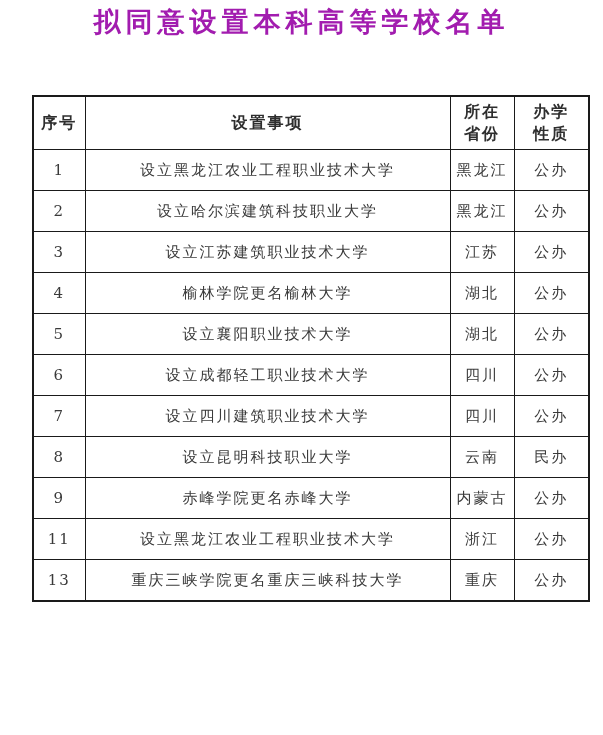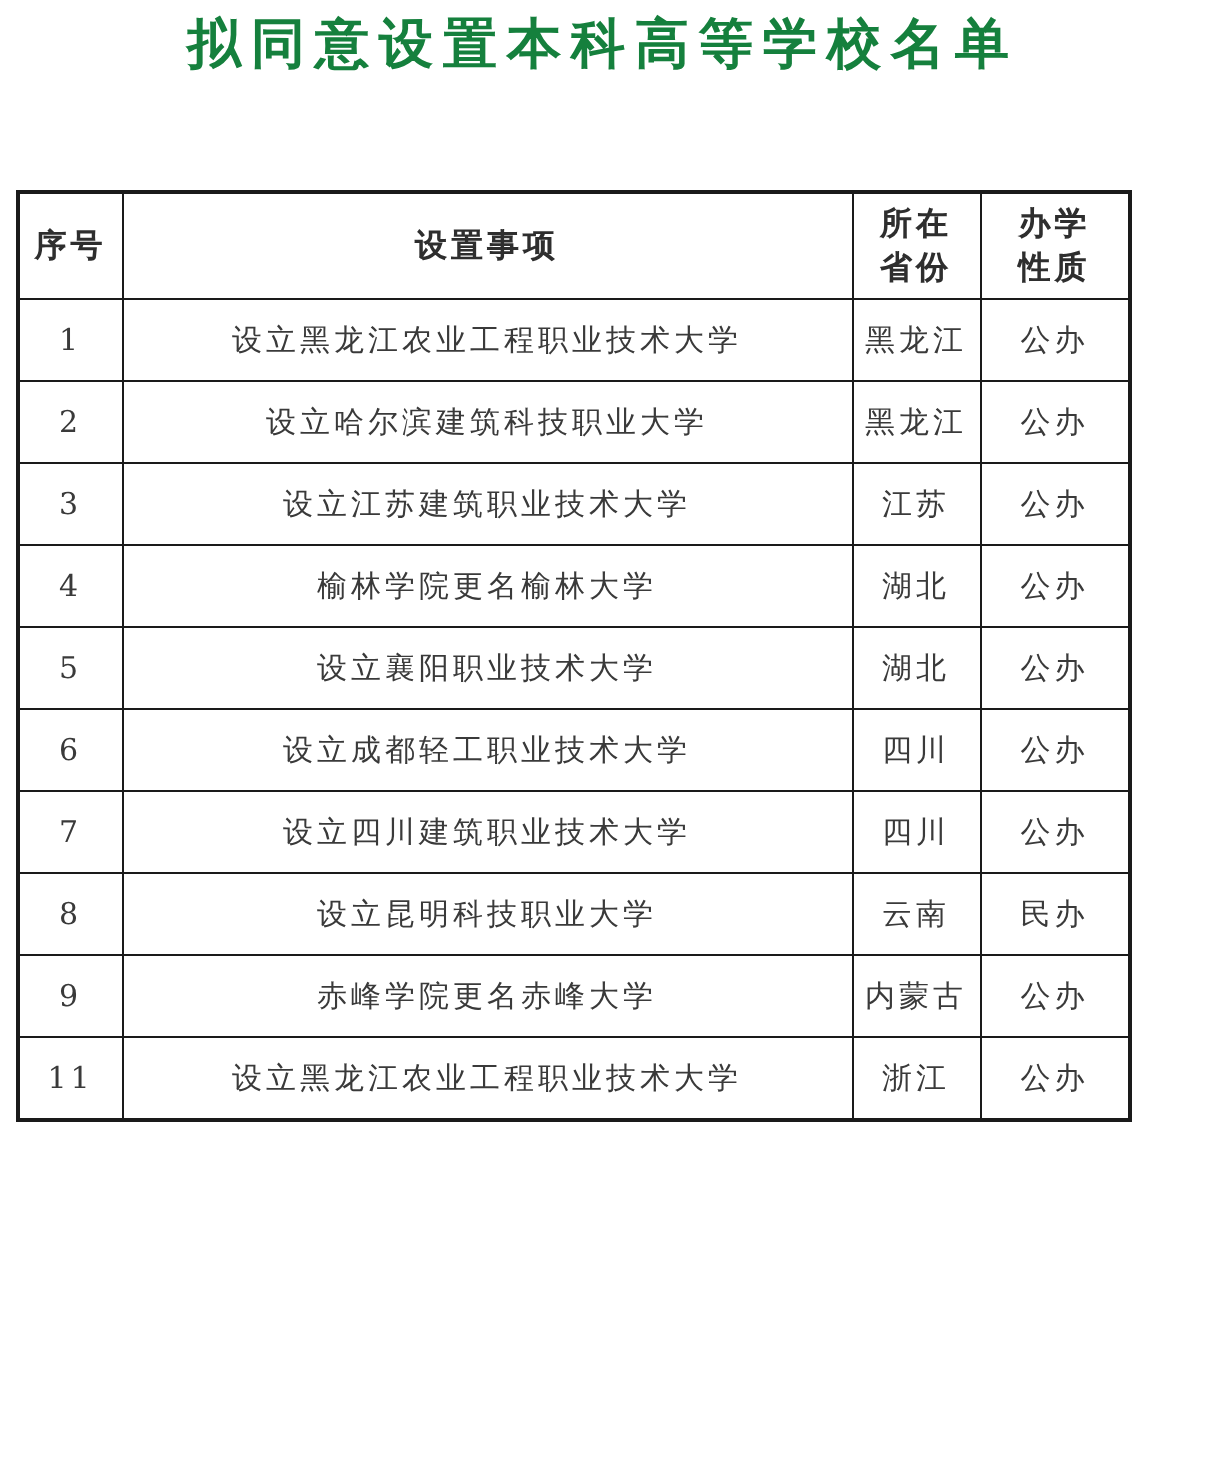--- a/index.html
+++ b/index.html
@@ -19,26 +19,26 @@
     position: absolute;
     top: 4px;
     left: 0;
     width: 603px;
     margin: 0;
     text-align: center;
     font-family: "DejaVu Serif", serif;
     font-size: 27px;
     font-weight: bold;
     letter-spacing: 5px;
-    color: #15803d;
+    color: #a21caf;
     white-space: nowrap;
   }
   table.schools {
     position: absolute;
-    left: 8px;
+    left: 32px;
     top: 95px;
     width: 556px;
     border-collapse: collapse;
     table-layout: fixed;
     border: 2px solid #1a1a1a;
   }
   table.schools th,
   table.schools td {
     border: 1px solid #1a1a1a;
     font-family: "DejaVu Serif", serif;
@@ -162,14 +162,20 @@
     <td class="c-item">赤峰学院更名赤峰大学</td>
     <td class="c-prov">内蒙古</td>
     <td class="c-type">公办</td>
   </tr>
       <tr>
     <td class="c-no">11</td>
     <td class="c-item">设立黑龙江农业工程职业技术大学</td>
     <td class="c-prov">浙江</td>
     <td class="c-type">公办</td>
   </tr>
+      <tr>
+    <td class="c-no">13</td>
+    <td class="c-item">重庆三峡学院更名重庆三峡科技大学</td>
+    <td class="c-prov">重庆</td>
+    <td class="c-type">公办</td>
+  </tr>
     </tbody>
 </table>
 
 </body></html>

